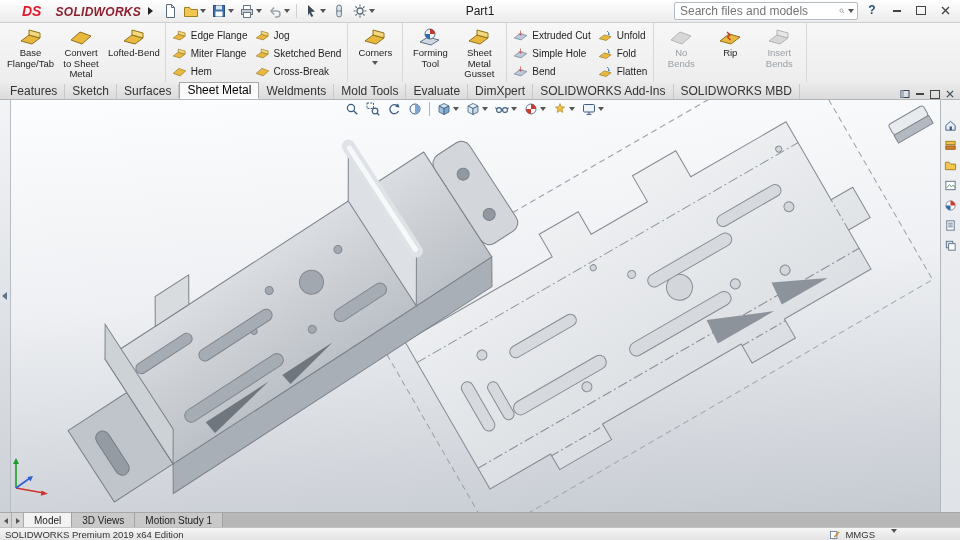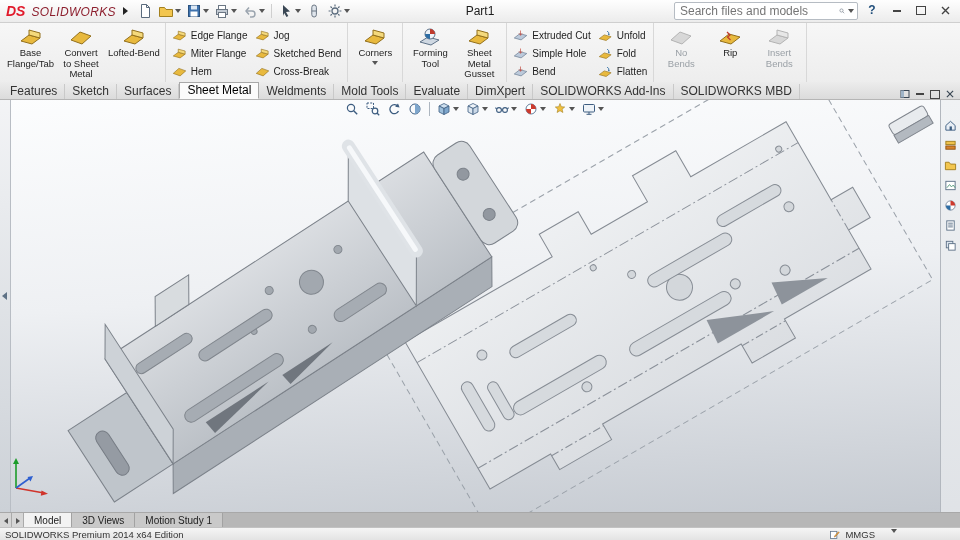--- a/index.html
+++ b/index.html
@@ -2,23 +2,23 @@
 <html><head>
 <meta charset="utf-8">
 <style>
   html,body{margin:0;padding:0}
   body{width:960px;height:540px;position:relative;overflow:hidden;background:#e9e9e9;
        font-family:"Liberation Sans",sans-serif;font-size:11px;color:#222;user-select:none}
   svg{display:block}
   
   .titlebar{position:absolute;top:0;left:0;right:0;height:22px;background:linear-gradient(#fefefe,#ececec);
             border-bottom:1px solid #cfcfcf;display:flex;align-items:center;padding:0 4px;gap:3px;z-index:30}
-  .logo{display:flex;align-items:baseline;gap:6px;margin-left:2px}
+  .logo{display:flex;align-items:baseline;gap:14px;margin-left:18px}
   .logo .ds{font-style:italic;font-weight:bold;color:#e11a2b;font-size:14px}
-  .logo .sw{font-style:italic;font-weight:normal;color:#8d1f2e;font-size:12px;letter-spacing:.3px}
+  .logo .sw{font-style:italic;font-weight:bold;color:#8d1f2e;font-size:12px;letter-spacing:.3px}
   .mexp{width:0;height:0;border-top:4px solid transparent;border-bottom:4px solid transparent;border-left:5px solid #222;margin:0 4px}
   .qtb{display:flex;align-items:center;gap:1px}
   .tbtn{height:18px;display:flex;align-items:center;padding:0 2px;border-radius:2px}
   .chev{width:0;height:0;border-left:3px solid transparent;border-right:3px solid transparent;border-top:4px solid #555;margin-left:1px}
   .sep-v{width:1px;height:14px;background:#cfcfcf;margin:0 3px}
   .doc-title{position:absolute;left:50%;transform:translateX(-50%);font-size:12px;color:#1c1c1c}
   .search{position:absolute;right:102px;top:2px;width:176px;height:16px;border:1px solid #b6bcc3;background:#fff;
           border-radius:2px;display:flex;align-items:center;padding:0 3px;gap:2px}
   .search input{border:none;outline:none;flex:1;font-size:12px;color:#555;background:transparent;font-family:"Liberation Sans",sans-serif}
   .helpbtn{position:absolute;right:80px;top:3px;width:16px;height:16px;text-align:center;font-weight:bold;color:#1f4d7a;font-size:12px}
@@ -589,21 +589,21 @@
   <div class="dscroll">
       <div class="tri-r"></div>
     </div>
   <div class="dtab active">Model</div>
   <div class="dtab">3D Views</div>
   <div class="dtab">Motion Study 1</div>
   <div class="dfill"></div>
 </div>
 
 <div class="statusbar">
-  <span>SOLIDWORKS Premium 2014 x64 Edition</span>
+  <span>SOLIDWORKS Premium 2019 x64 Edition</span>
   <div class="sspacer"></div>
   <svg width="11" height="11" viewBox="0 0 14 14">
       <rect x="2" y="3" width="8" height="9" fill="#fff" stroke="#5e7288"></rect>
       <path d="M7 9 L12 3.5 L13 4.5 L8 10 L6.8 10.3 Z" fill="#e8a33d" stroke="#8f5312" stroke-width=".5"></path>
     </svg>
   <div class="units">
     <span>MMGS</span>
     <span class="chev"></span>
   </div>
 </div>

